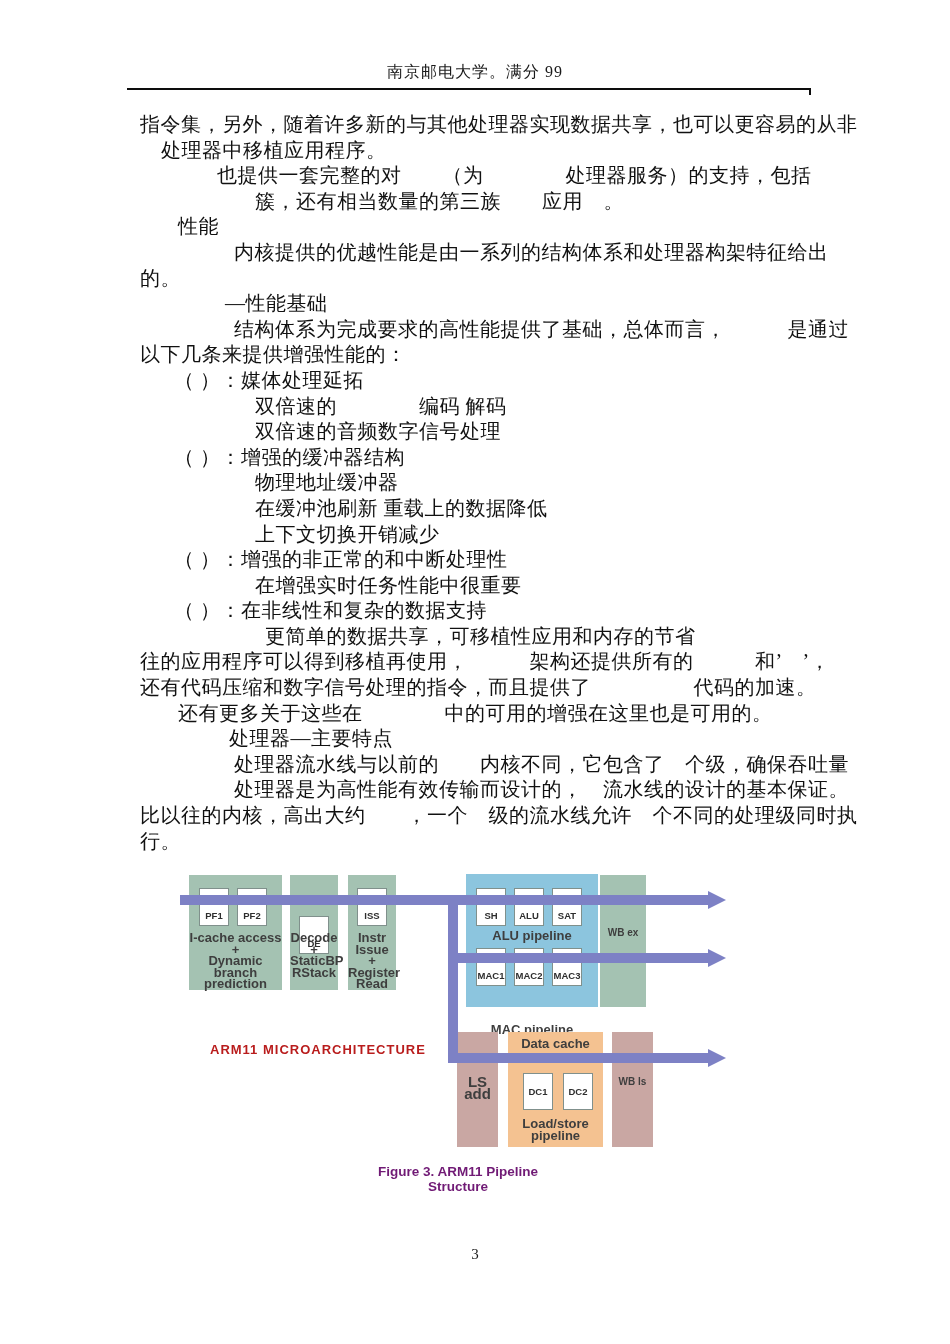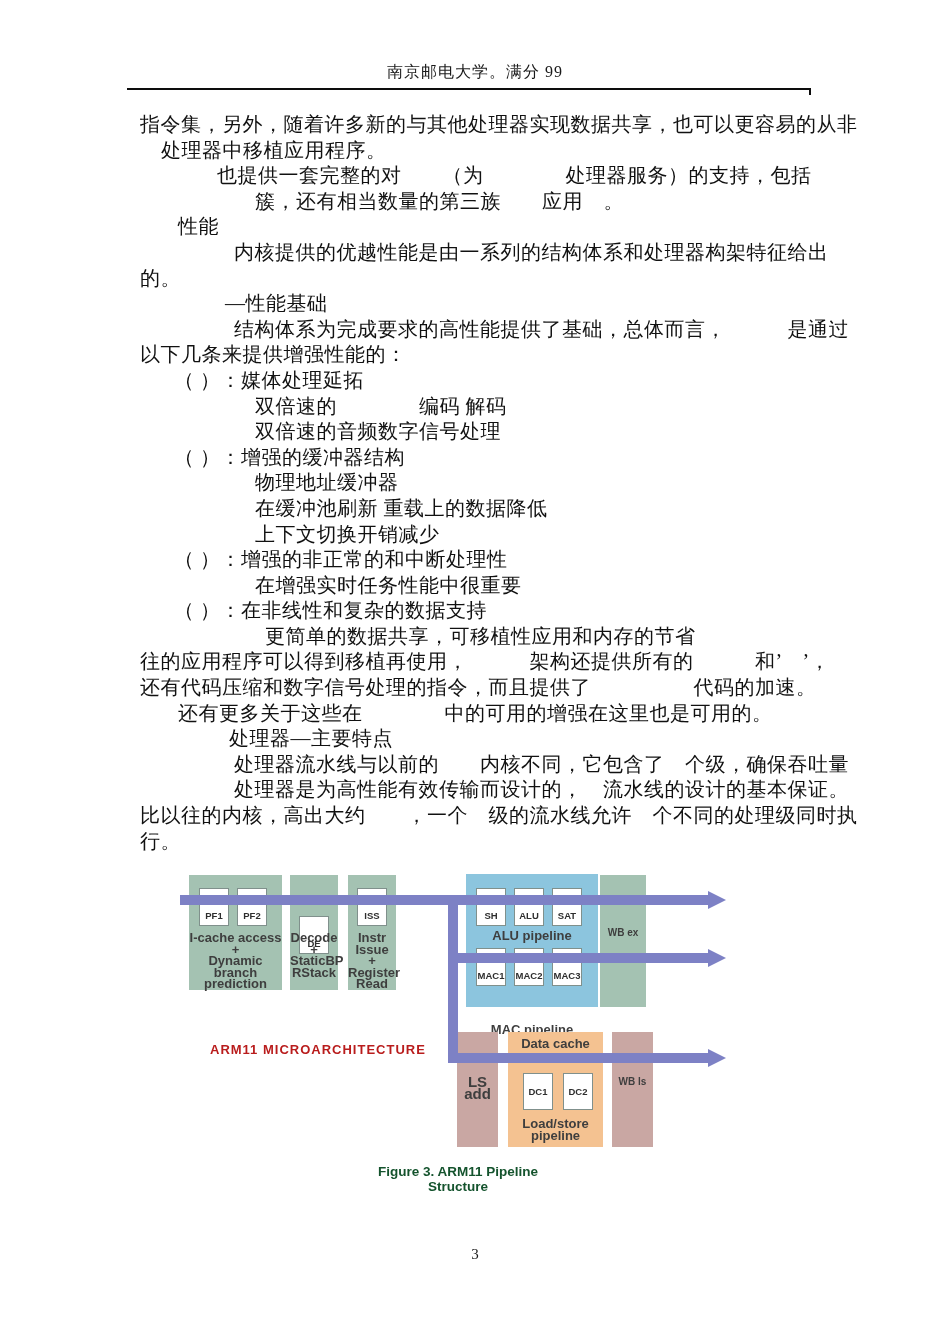--- a/index.html
+++ b/index.html
@@ -51,21 +51,21 @@
   }
   .bar { position:absolute; height:10px; background:#7d81c5; z-index:5; }
   .vbar { position:absolute; width:10px; background:#7d81c5; z-index:5; }
   .ah { position:absolute; width:0; height:0; z-index:5;
     border-top:9px solid transparent; border-bottom:9px solid transparent;
     border-left:18px solid #7d81c5; }
   .arch-title { position:absolute; left:30px; top:170px; font-size:13px; font-weight:bold;
     letter-spacing:1px; color:#b91c1c; }
   .fig-caption { position:absolute; left:350px; top:1164px; width:216px; text-align:center;
     font-family:"Liberation Sans","DejaVu Sans",sans-serif;
-    font-size:13.5px; font-weight:bold; color:#14532d; }
+    font-size:13.5px; font-weight:bold; color:#701a75; }
   .page-num { position:absolute; top:1246px; left:0; width:950px; text-align:center;
     font-size:15px; color:#1a1a1a; }
 </style>
 </head>
 <body>
 
 <div class="page">
 
   <div class="hdr-title">南京邮电大学。满分 99</div>
   <div class="hdr-rule"></div>

